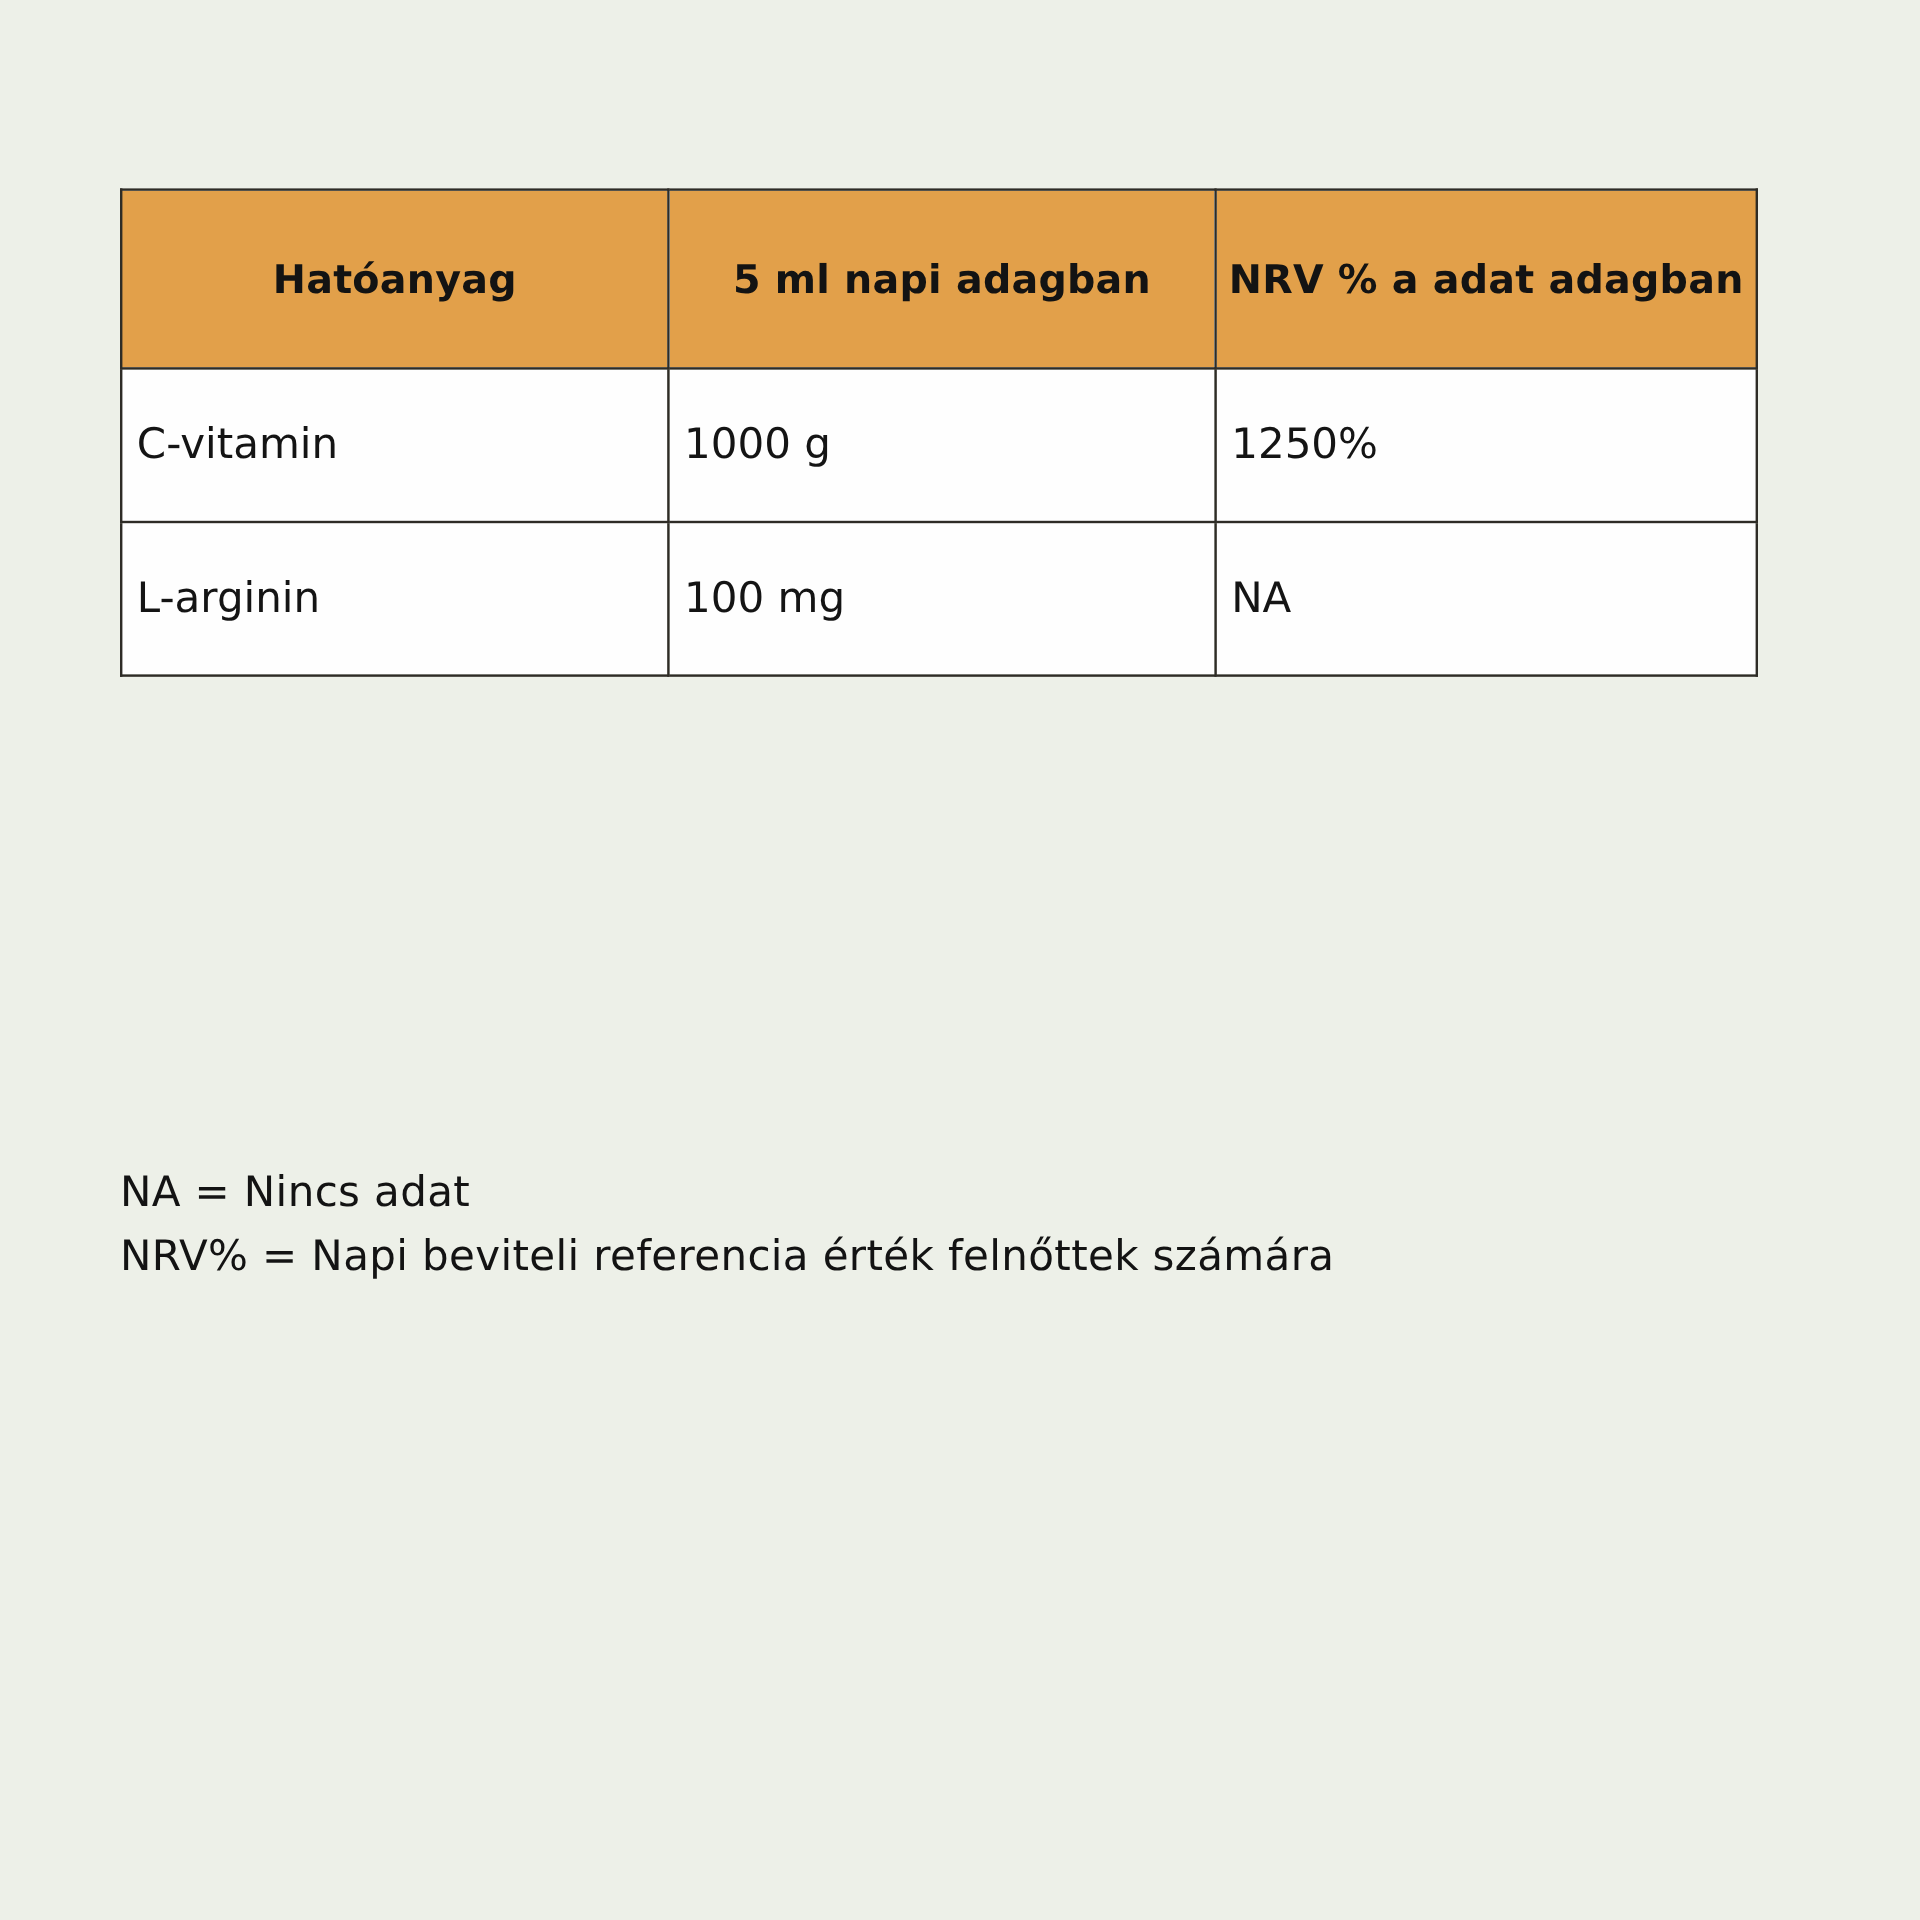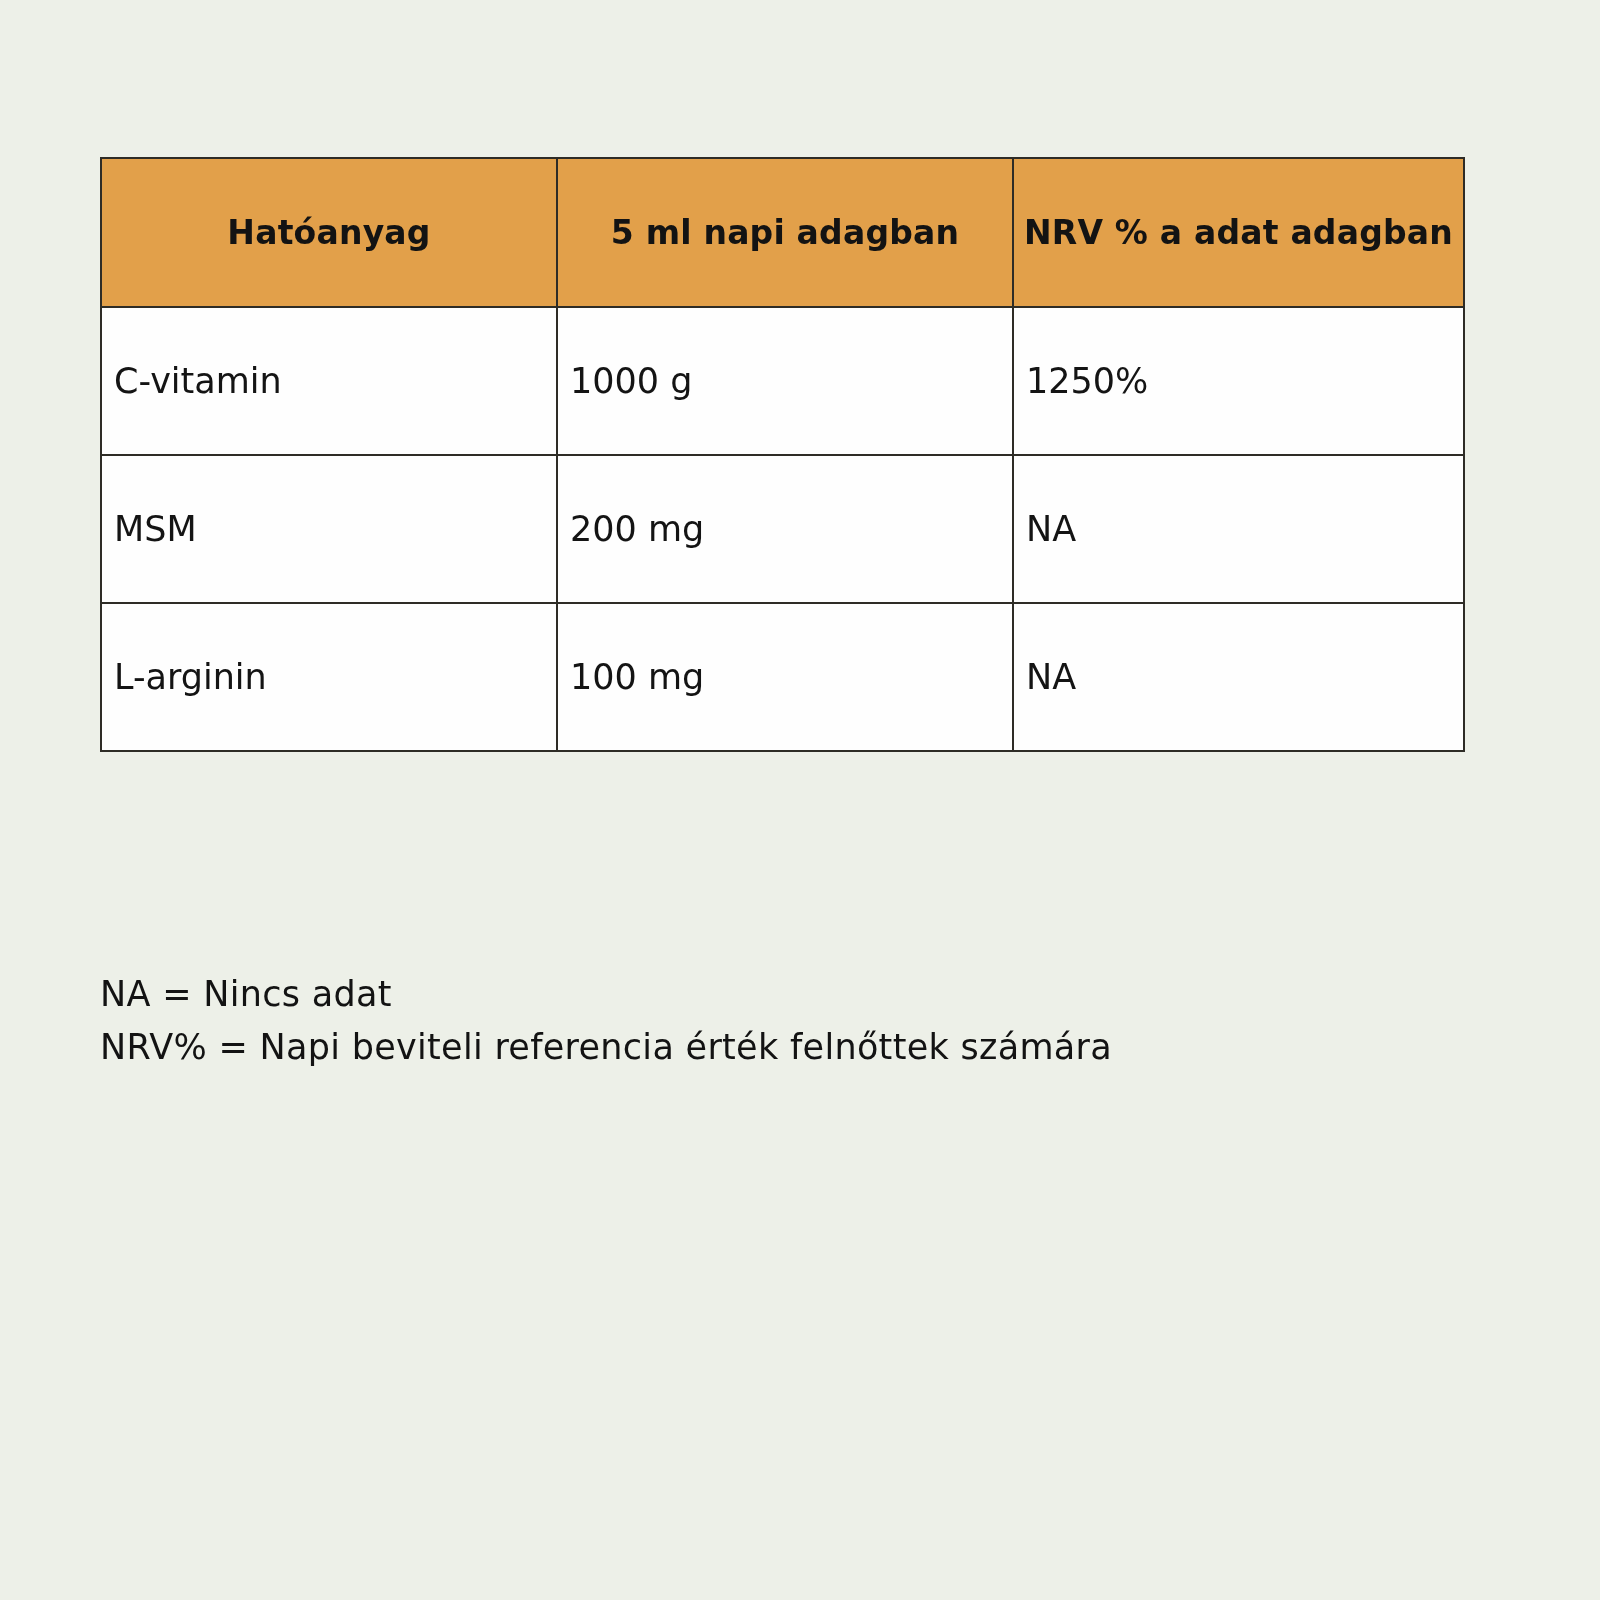--- a/index.html
+++ b/index.html
@@ -37,21 +37,21 @@
     font-size: 33px;
     font-weight: 700;
     text-align: center;
     vertical-align: middle;
     color: #131313;
     letter-spacing: 0.2px;
     padding: 0 8px;
   }
   .nutrition-table td {
     background: #fefefe;
-    height: 148px;
+    height: 128px;
     font-size: 35px;
     font-weight: 400;
     text-align: left;
     vertical-align: middle;
     padding: 0 0 0 12px;
     color: #141414;
     margin-left: 32px;
   }
   .footnotes {
     position: absolute;
@@ -82,25 +82,20 @@
       <th>NRV % a adat adagban</th>
     </tr>
   </thead>
   <tbody>
     <tr>
       <td>C-vitamin</td>
       <td>1000 g</td>
       <td>1250%</td>
     </tr>
     <tr>
-      <td>MSM</td>
-      <td>200 mg</td>
-      <td>NA</td>
-    </tr>
-    <tr>
       <td>L-arginin</td>
       <td>100 mg</td>
       <td>NA</td>
     </tr>
   </tbody>
 </table>
 
 <div class="footnotes">
   <div class="foot-line">NA = Nincs adat</div>
   <div class="foot-line">NRV% = Napi beviteli referencia érték felnőttek számára</div>

